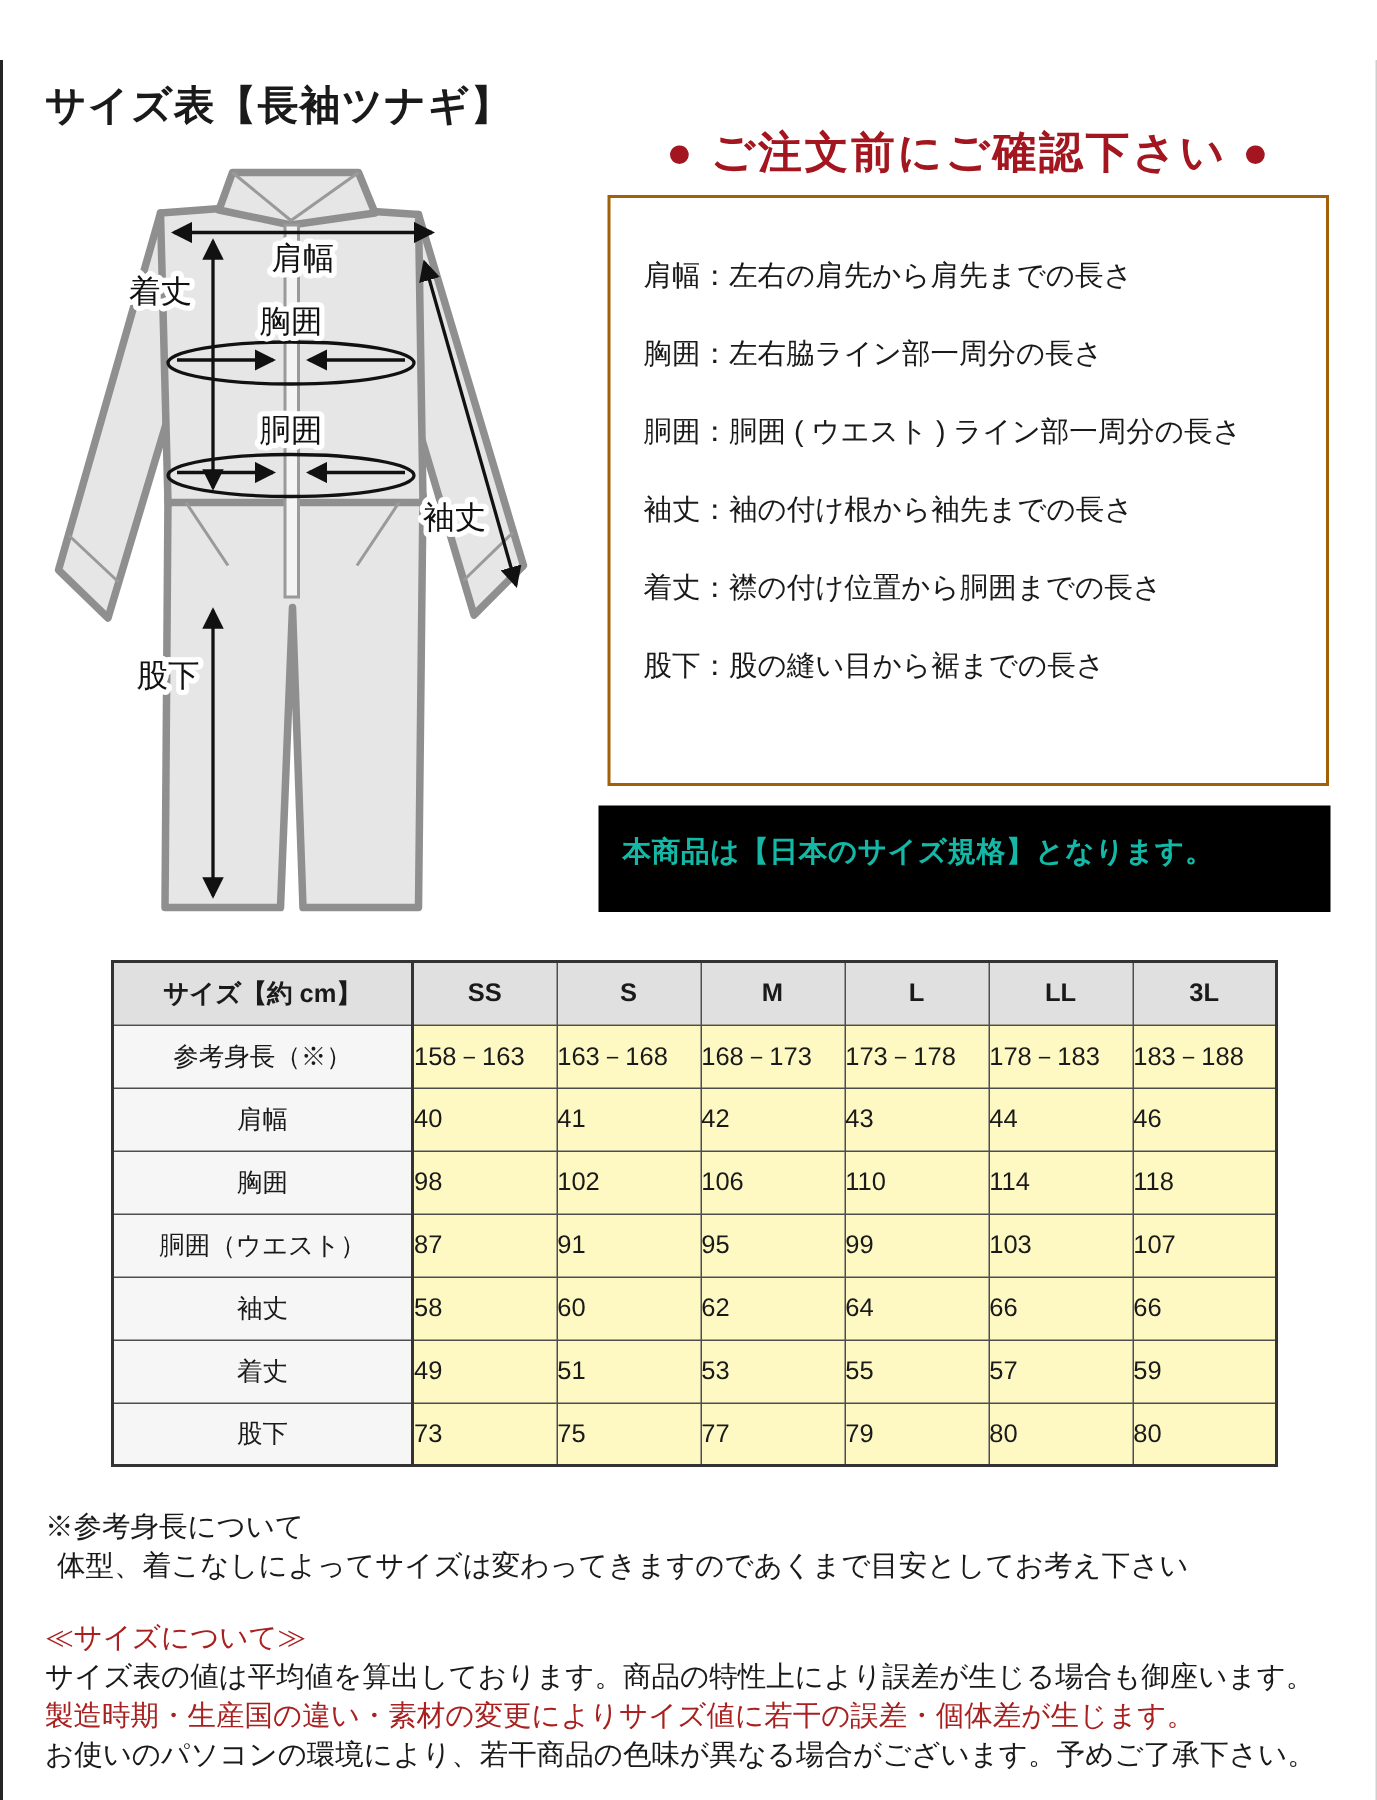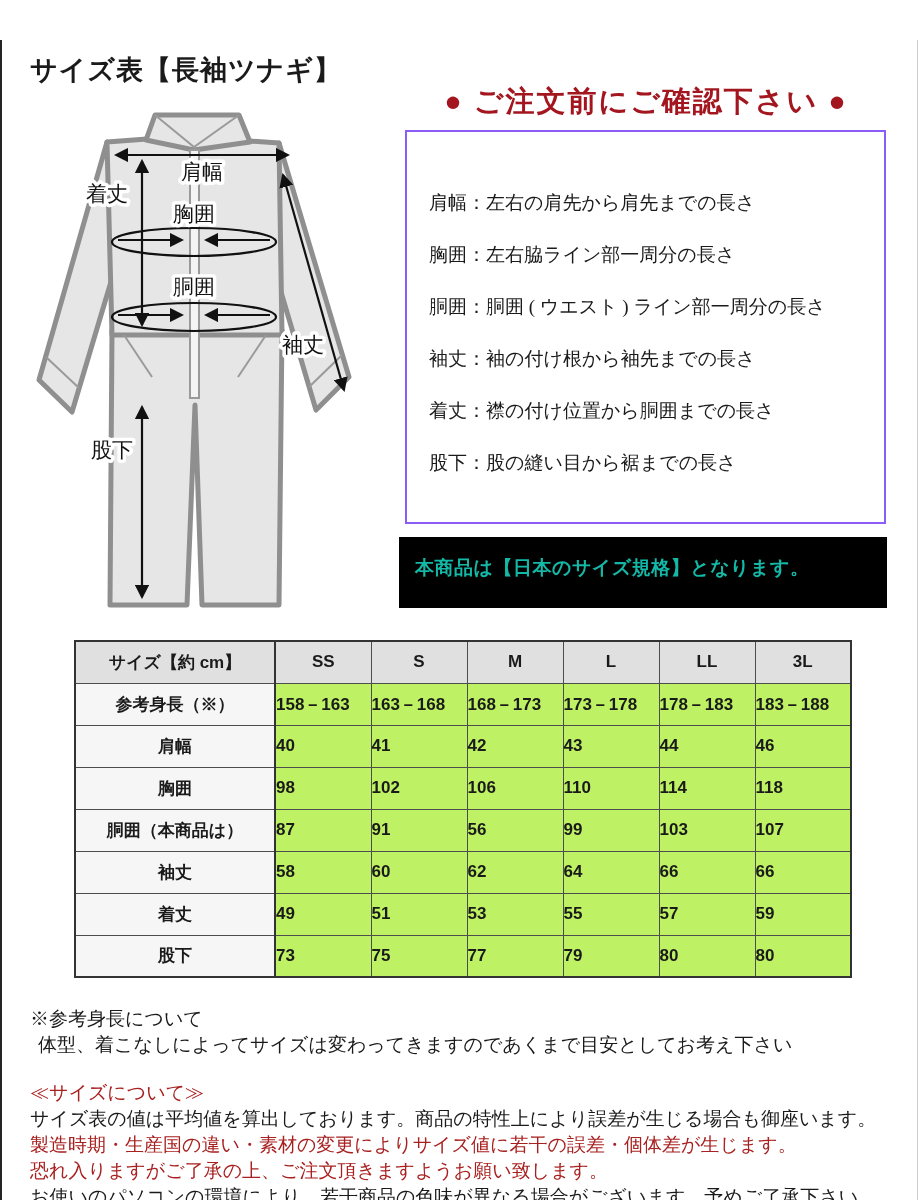--- a/index.html
+++ b/index.html
@@ -29,23 +29,22 @@
     position: absolute; left: 398px; top: 42px; width: 492px;
     text-align: center;
     font-size: 29px; font-weight: bold; letter-spacing: 2px;
     color: #a3161f;
     white-space: nowrap;
   }
 
   .def-box {
     position: absolute; left: 403px; top: 90px;
     width: 481px; height: 394px;
-    border: 2px solid #8b5cf6;
-    padding: 58px 0 0 22px;
-    font-family: Liberation Serif, serif;
+    border: 2px solid #a16207;
+    padding: 40px 0 0 22px;
   }
   .def-line {
     height: 52px; line-height: 26px;
     font-size: 19px; white-space: nowrap;
   }
 
   .notice-box {
     position: absolute; left: 397px; top: 497px;
     width: 488px; height: 71px;
     background: #000000;
@@ -77,25 +76,25 @@
   .size-table th, .size-table td {
     border: 1px solid #4d4d4d;
     height: 42px;
     vertical-align: middle;
     font-size: 17px;
   }
   .size-table col.c-label { width: 200px; }
   .size-table col.c-size  { width: 96px; }
   .size-table thead th { background: #e0e0e0; font-weight: bold; }
   .size-table tbody th {
-    background: #f6f6f6; font-weight: bold;
+    background: #f6f6f6; font-weight: normal;
     border-right: 2px solid #333333;
   }
   .size-table thead th:first-child { border-right: 2px solid #333333; }
-  .size-table tbody td { background: #bef264; font-weight: bold; }
+  .size-table tbody td { background: #fef9c3; font-weight: normal; }
 
   .footnotes {
     position: absolute; left: 28px; top: 966px;
     font-size: 19px; line-height: 26px; white-space: nowrap;
   }
   .fn-red { color: #a8201f; }
   .fn-gap { margin-top: 22px; }
 </style>
 </head>
 <body>
@@ -207,24 +206,24 @@
       <tr>
         <th>胸囲</th>
         <td>98</td>
         <td>102</td>
         <td>106</td>
         <td>110</td>
         <td>114</td>
         <td>118</td>
       </tr>
       <tr>
-        <th>胴囲（本商品は）</th>
+        <th>胴囲（ウエスト）</th>
         <td>87</td>
         <td>91</td>
-        <td>56</td>
+        <td>95</td>
         <td>99</td>
         <td>103</td>
         <td>107</td>
       </tr>
       <tr>
         <th>袖丈</th>
         <td>58</td>
         <td>60</td>
         <td>62</td>
         <td>64</td>
@@ -251,18 +250,17 @@
       </tr>
     </tbody>
   </table>
 
   <div class="footnotes">
     <div>※参考身長について</div>
     <div style="padding-left:8px;">体型、着こなしによってサイズは変わってきますのであくまで目安としてお考え下さい</div>
     <div class="fn-red fn-gap">≪サイズについて≫</div>
     <div>サイズ表の値は平均値を算出しております。商品の特性上により誤差が生じる場合も御座います。</div>
     <div class="fn-red">製造時期・生産国の違い・素材の変更によりサイズ値に若干の誤差・個体差が生じます。</div>
-    <div class="fn-red">恐れ入りますがご了承の上、ご注文頂きますようお願い致します。</div>
     <div>お使いのパソコンの環境により、若干商品の色味が異なる場合がございます。予めご了承下さい。</div>
   </div>
 
   <div class="bottom-edge"></div>
 </div>
 
 </body></html>

